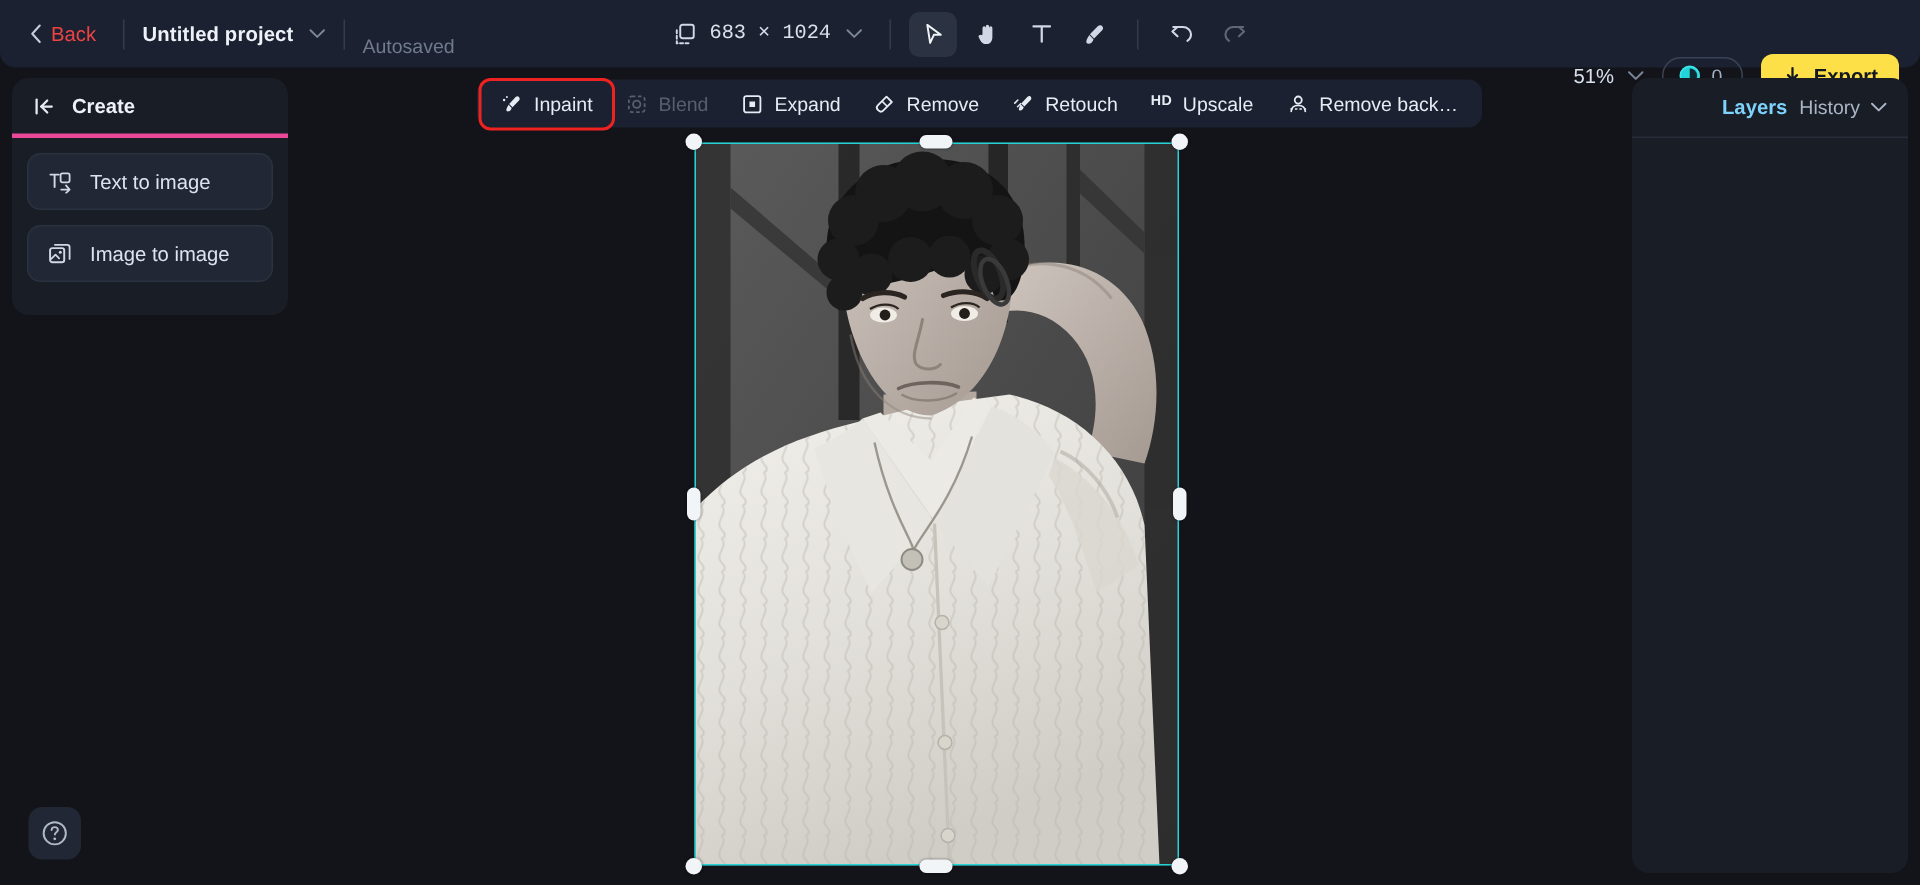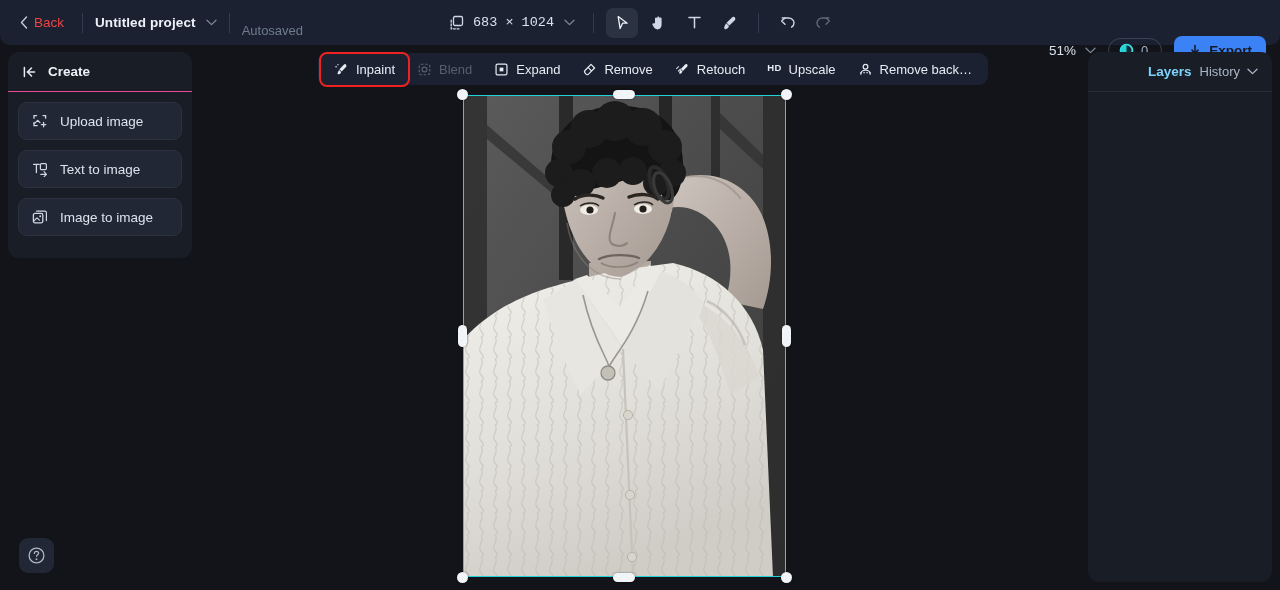--- a/index.html
+++ b/index.html
@@ -51,35 +51,35 @@
   .zoom-val { color: #d9e1ec; font-size: 13.5px; }
   .zoom-group { display:flex; align-items:center; gap:9px; cursor:pointer;}
   .credits {
     display: flex; align-items: center; gap: 7px;
     border: 1px solid #3a4356; border-radius: 15px;
     padding: 4px 13px 4px 10px; cursor: pointer;
   }
   .credit-num { color: #9fb0c4; font-size: 13px; }
   .export-btn {
     display: flex; align-items: center; gap: 7px;
-    background: #3b82f6; color: #131820;
+    background: #fde047; color: #131820;
     font-size: 13.5px; font-weight: bold;
     border-radius: 8px; padding: 7px 14px; cursor: pointer;
   }
 
   
   .create-panel {
     position: absolute; left: 8px; top: 52px; width: 184px;
     background: #191d26; border-radius: 11px;
     padding-bottom: 12px;
   }
   .cp-head {
     display: flex; align-items: center; gap: 10px;
     height: 40px; padding: 0 14px;
-    border-bottom: 1px solid #ec4899;
+    border-bottom: 3px solid #ec4899;
   }
   .cp-title { color: #eef2f8; font-size: 13.5px; font-weight: bold; }
   .cp-body { padding: 10px; display: flex; flex-direction: column; gap: 10px; }
   .cp-item {
     display: flex; align-items: center; gap: 12px;
     background: #212734; border: 1px solid #2b3240;
     border-radius: 9px; height: 38px; padding: 0 13px;
     color: #dde4ee; font-size: 13.5px; cursor: pointer;
   }
 
@@ -258,31 +258,20 @@
       <span>
         <svg width="16" height="14" viewBox="0 0 16 14">
             <path d="M9.5 3L5.5 7l4 4" stroke="#e6ecf4" stroke-width="1.5" fill="none" stroke-linecap="round" stroke-linejoin="round"></path>
             <path d="M2.4 2.4v9.2" stroke="#e6ecf4" stroke-width="1.5" stroke-linecap="round"></path>
             <path d="M5.5 7h7" stroke="#e6ecf4" stroke-width="1.5" stroke-linecap="round"></path>
           </svg>
       </span>
       <span class="cp-title">Create</span>
     </div>
     <div class="cp-body">
-      <div class="cp-item">
-        <span>
-          <svg width="16" height="16" viewBox="0 0 16 16">
-              <path d="M2 5.2V2.6h2.6M13.6 5.2V2.6H11" stroke="#cfd8e4" stroke-width="1.3" fill="none" stroke-linecap="round"></path>
-              <path d="M2 9.4v3.2h3.2" stroke="#cfd8e4" stroke-width="1.3" fill="none" stroke-linecap="round"></path>
-              <path d="M11.6 9.4v4.4M9.4 11.6h4.4" stroke="#cfd8e4" stroke-width="1.3" stroke-linecap="round"></path>
-              <path d="M2.4 10.6L5.6 7.3l2.4 2.3" stroke="#cfd8e4" stroke-width="1.2" fill="none" stroke-linecap="round" stroke-linejoin="round"></path>
-            </svg>
-        </span>
-        <span>Upload image</span>
-      </div>
       <div class="cp-item">
         <span>
           <svg width="16" height="16" viewBox="0 0 16 16">
               <path d="M1.6 3.4h5.6M4.4 3.4v8.2" stroke="#cfd8e4" stroke-width="1.3" stroke-linecap="round"></path>
               <rect x="8.4" y="2.6" width="6" height="6" rx="1.2" stroke="#cfd8e4" stroke-width="1.2" fill="none"></rect>
               <path d="M8.8 13.4h5.6M12 10.6l2.4 2.8-2.4 2.4" stroke="#cfd8e4" stroke-width="1.2" fill="none" stroke-linecap="round" stroke-linejoin="round"></path>
             </svg>
         </span>
         <span>Text to image</span>
       </div>

